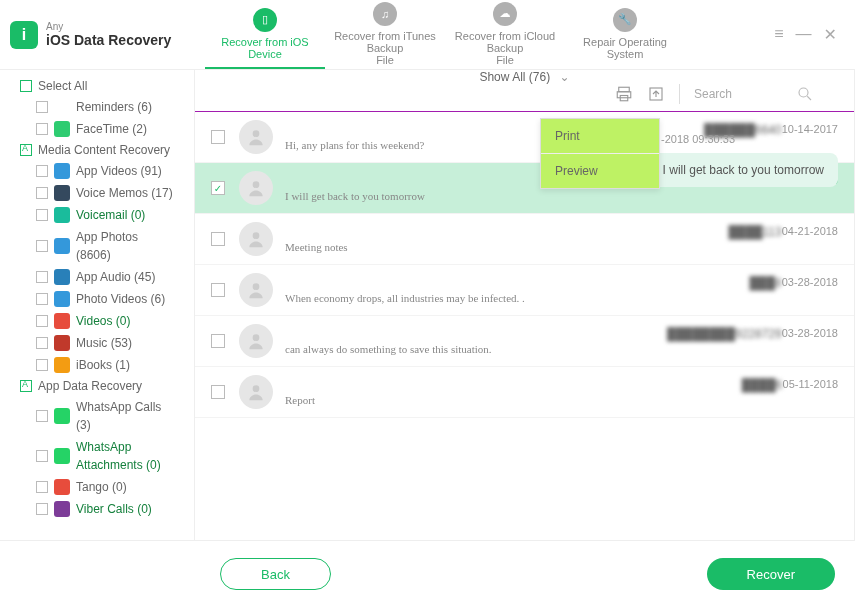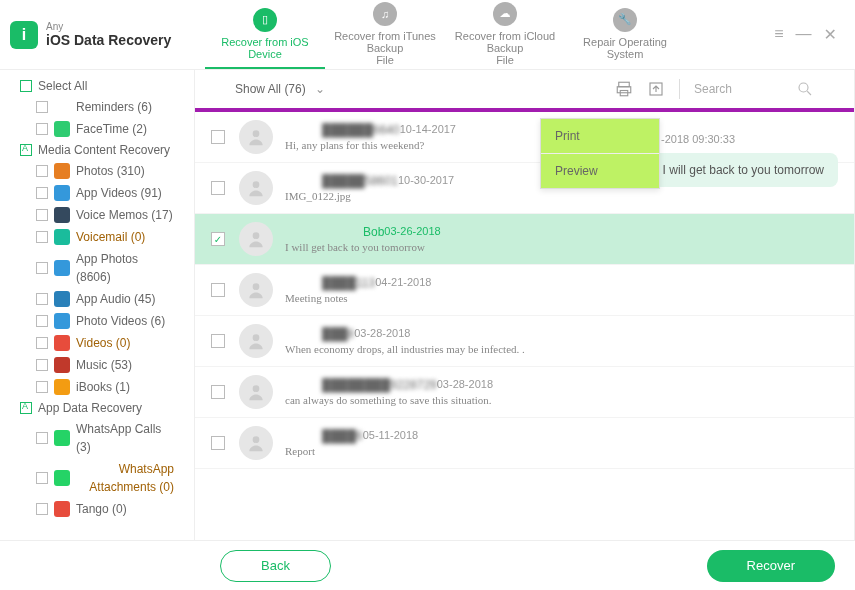--- a/index.html
+++ b/index.html
@@ -18,52 +18,52 @@
 .winctl span { cursor:pointer; font-size:16px; }
 .body { display: flex; height: calc(100% - 70px - 50px); }
 .sidebar { width: 195px; border-right: 1px solid #eee; overflow-y: auto; padding: 6px 12px; }
 .sidebar::-webkit-scrollbar { width: 6px; }
 .sidebar::-webkit-scrollbar-thumb { background:#ccc; border-radius:3px; }
 .grp { display:flex; align-items:center; padding:3px 8px; color:#666; }
 .grp .gbox { width:12px; height:12px; border:1px solid #1abc67; margin-right:6px; position:relative; }
 .grp .gbox::after { content:"A"; position:absolute; top:-2px; left:1px; font-size:9px; color:#1abc67; }
 .grp.all .gbox::after { content:""; }
 .item { display:flex; align-items:center; padding:2px 8px 2px 24px; color:#666; line-height:18px; }
-.item.dim { color:#a16207;text-align:right; }
+.item.dim { color:#15803d; }
 .item .cb { width:12px; height:12px; border:1px solid #bbb; margin-right:6px; flex-shrink:0; }
 .item .ic { width:16px; height:16px; border-radius:3px; margin-right:6px; flex-shrink:0; display:flex; align-items:center; justify-content:center; font-size:9px; color:#fff; font-weight:bold; }
 .mid { flex: 1; display:flex; flex-direction:column; border-right:1px solid #eee; min-width:0; }
-.midtop { height:42px; display:flex; align-items:center; padding:0 40px; border-bottom:4px solid #a21caf; }
+.midtop { height:42px; display:flex; align-items:center; padding:0 40px; border-bottom:1px solid #a21caf;flex-direction:column; }
 .showall { color:#666; cursor:pointer; }
 .showall .chev { margin-left:6px; color:#999; }
 .midtop-right { margin-left:auto; display:flex; align-items:center; gap:14px; color:#999; }
 .iconbtn { width:18px; height:18px; cursor:pointer; }
 .sep { width:1px; height:20px; background:#ddd; }
 .search { color:#aaa; font-size:12px; margin-left:0; }
 .mag { margin-left:50px; }
 .list { flex:1; overflow-y:auto; }
 .row { display:flex; align-items:center; padding:8px 16px; border-bottom:1px solid #f3f3f3; }
 .row.sel { background:#c7efd9; }
 .row .rcb { width:14px; height:14px; border:1px solid #bbb; margin-right:14px; background:#fff; display:flex; align-items:center; justify-content:center; color:#1abc67; font-size:10px; }
 .row .av { width:34px; height:34px; border-radius:50%; background:#e6e6e6; margin-right:12px; flex-shrink:0; display:flex; align-items:center; justify-content:center; color:#ccc; }
 .row .rbody { flex:1; min-width:0; }
-.row .rhead { display:flex; justify-content:flex-start;padding-left:37px; }
+.row .rhead { display:flex; justify-content:flex-end;padding-left:37px; }
 .row .rname { color:#666; font-size:12px; }
 .row.sel .rname { color:#1abc67; font-weight:500;margin-left:41px; }
 .row .rdate { color:#999; font-size:11px; }
 .row.sel .rdate { color:#1abc67; }
 .row .rprev { color:#888; font-size:11px; margin-top:2px; white-space:nowrap; overflow:hidden; text-overflow:ellipsis;font-family:Liberation Serif, serif; }
 .blur { filter: blur(2px); }
 .detail-float { position:absolute; left:558px; top:133px; width:280px; }
 .detail-time { color:#999; font-size:11px; text-align:center; margin-bottom:8px; }
 .bubble { background:#e3f6ed; border-radius:8px; padding:10px 14px; color:#555; font-size:12px; float:right; }
 .popup { position:absolute; left:540px; top:118px; width:120px; background:#bef264; border:1px solid #ddd; box-shadow:0 2px 6px rgba(0,0,0,0.1); z-index:50; }
 .popup div { padding:10px 14px; color:#666; cursor:pointer; }
 .popup div:first-child { border-bottom:1px solid #eee; }
-.footer { height:50px; display:flex; align-items:center; padding:0 20px; border-top:1px solid #eee; }
+.footer { height:50px; display:flex; align-items:flex-end; padding:0 20px; border-top:1px solid #eee; }
 .btn { height:32px; border-radius:16px; padding:0 40px; display:flex; align-items:center; justify-content:center; font-size:13px; cursor:pointer; }
 .btn-back { border:1px solid #1abc67; color:#1abc67; background:#fff; margin-left:200px; }
 .btn-recover { background:#1abc67; color:#fff; margin-left:auto; }
 </style>
 </head>
 <body>
 
 <div class="header">
   <div class="brand">
     <div class="brand-icon">i</div>
@@ -112,25 +112,20 @@
         <span class="cb"></span>
         <span class="ic" style="background:#2ecc71"></span>
         <span>FaceTime (2)</span>
       </div>
       <div class="grp ">
         <span class="gbox"></span>
         <span>Media Content Recovery</span>
       </div>
       <div class="item">
         <span class="cb"></span>
-        <span class="ic" style="background:#e67e22"></span>
-        <span>Photos (310)</span>
-      </div>
-      <div class="item">
-        <span class="cb"></span>
         <span class="ic" style="background:#3498db"></span>
         <span>App Videos (91)</span>
       </div>
       <div class="item">
         <span class="cb"></span>
         <span class="ic" style="background:#34495e"></span>
         <span>Voice Memos (17)</span>
       </div>
       <div class="item dim">
         <span class="cb"></span>
@@ -178,20 +173,25 @@
       </div>
       <div class="item dim">
         <span class="cb"></span>
         <span class="ic" style="background:#25d366"></span>
         <span>WhatsApp Attachments (0)</span>
       </div>
       <div class="item">
         <span class="cb"></span>
         <span class="ic" style="background:#e74c3c"></span>
         <span>Tango (0)</span>
+      </div>
+      <div class="item dim">
+        <span class="cb"></span>
+        <span class="ic" style="background:#7d3c98"></span>
+        <span>Viber Calls (0)</span>
       </div>
     </div>
 
   <div class="mid">
     <div class="midtop">
       <div class="showall">
         <span>Show All</span>
         <span>(76)</span>
         <span class="chev">⌄</span>
       </div>
@@ -223,36 +223,20 @@
             </svg>
           </div>
           <div class="rbody">
             <div class="rhead">
               <span class="rname blur">██████6640</span>
               <span class="rdate">10-14-2017</span>
             </div>
             <div class="rprev">Hi, any plans for this weekend?</div>
           </div>
         </div>
-        <div class="row">
-          <div class="rcb"></div>
-          <div class="av">
-            <svg width="20" height="20" viewBox="0 0 24 24" fill="#ccc">
-              <circle cx="12" cy="8" r="4"></circle>
-              <path d="M4 22c0-4 4-7 8-7s8 3 8 7z"></path>
-            </svg>
-          </div>
-          <div class="rbody">
-            <div class="rhead">
-              <span class="rname blur">█████58601</span>
-              <span class="rdate">10-30-2017</span>
-            </div>
-            <div class="rprev">IMG_0122.jpg</div>
-          </div>
-        </div>
         <div class="row sel">
           <div class="rcb">✓</div>
           <div class="av">
             <svg width="20" height="20" viewBox="0 0 24 24" fill="#ccc">
               <circle cx="12" cy="8" r="4"></circle>
               <path d="M4 22c0-4 4-7 8-7s8 3 8 7z"></path>
             </svg>
           </div>
           <div class="rbody">
             <div class="rhead">

